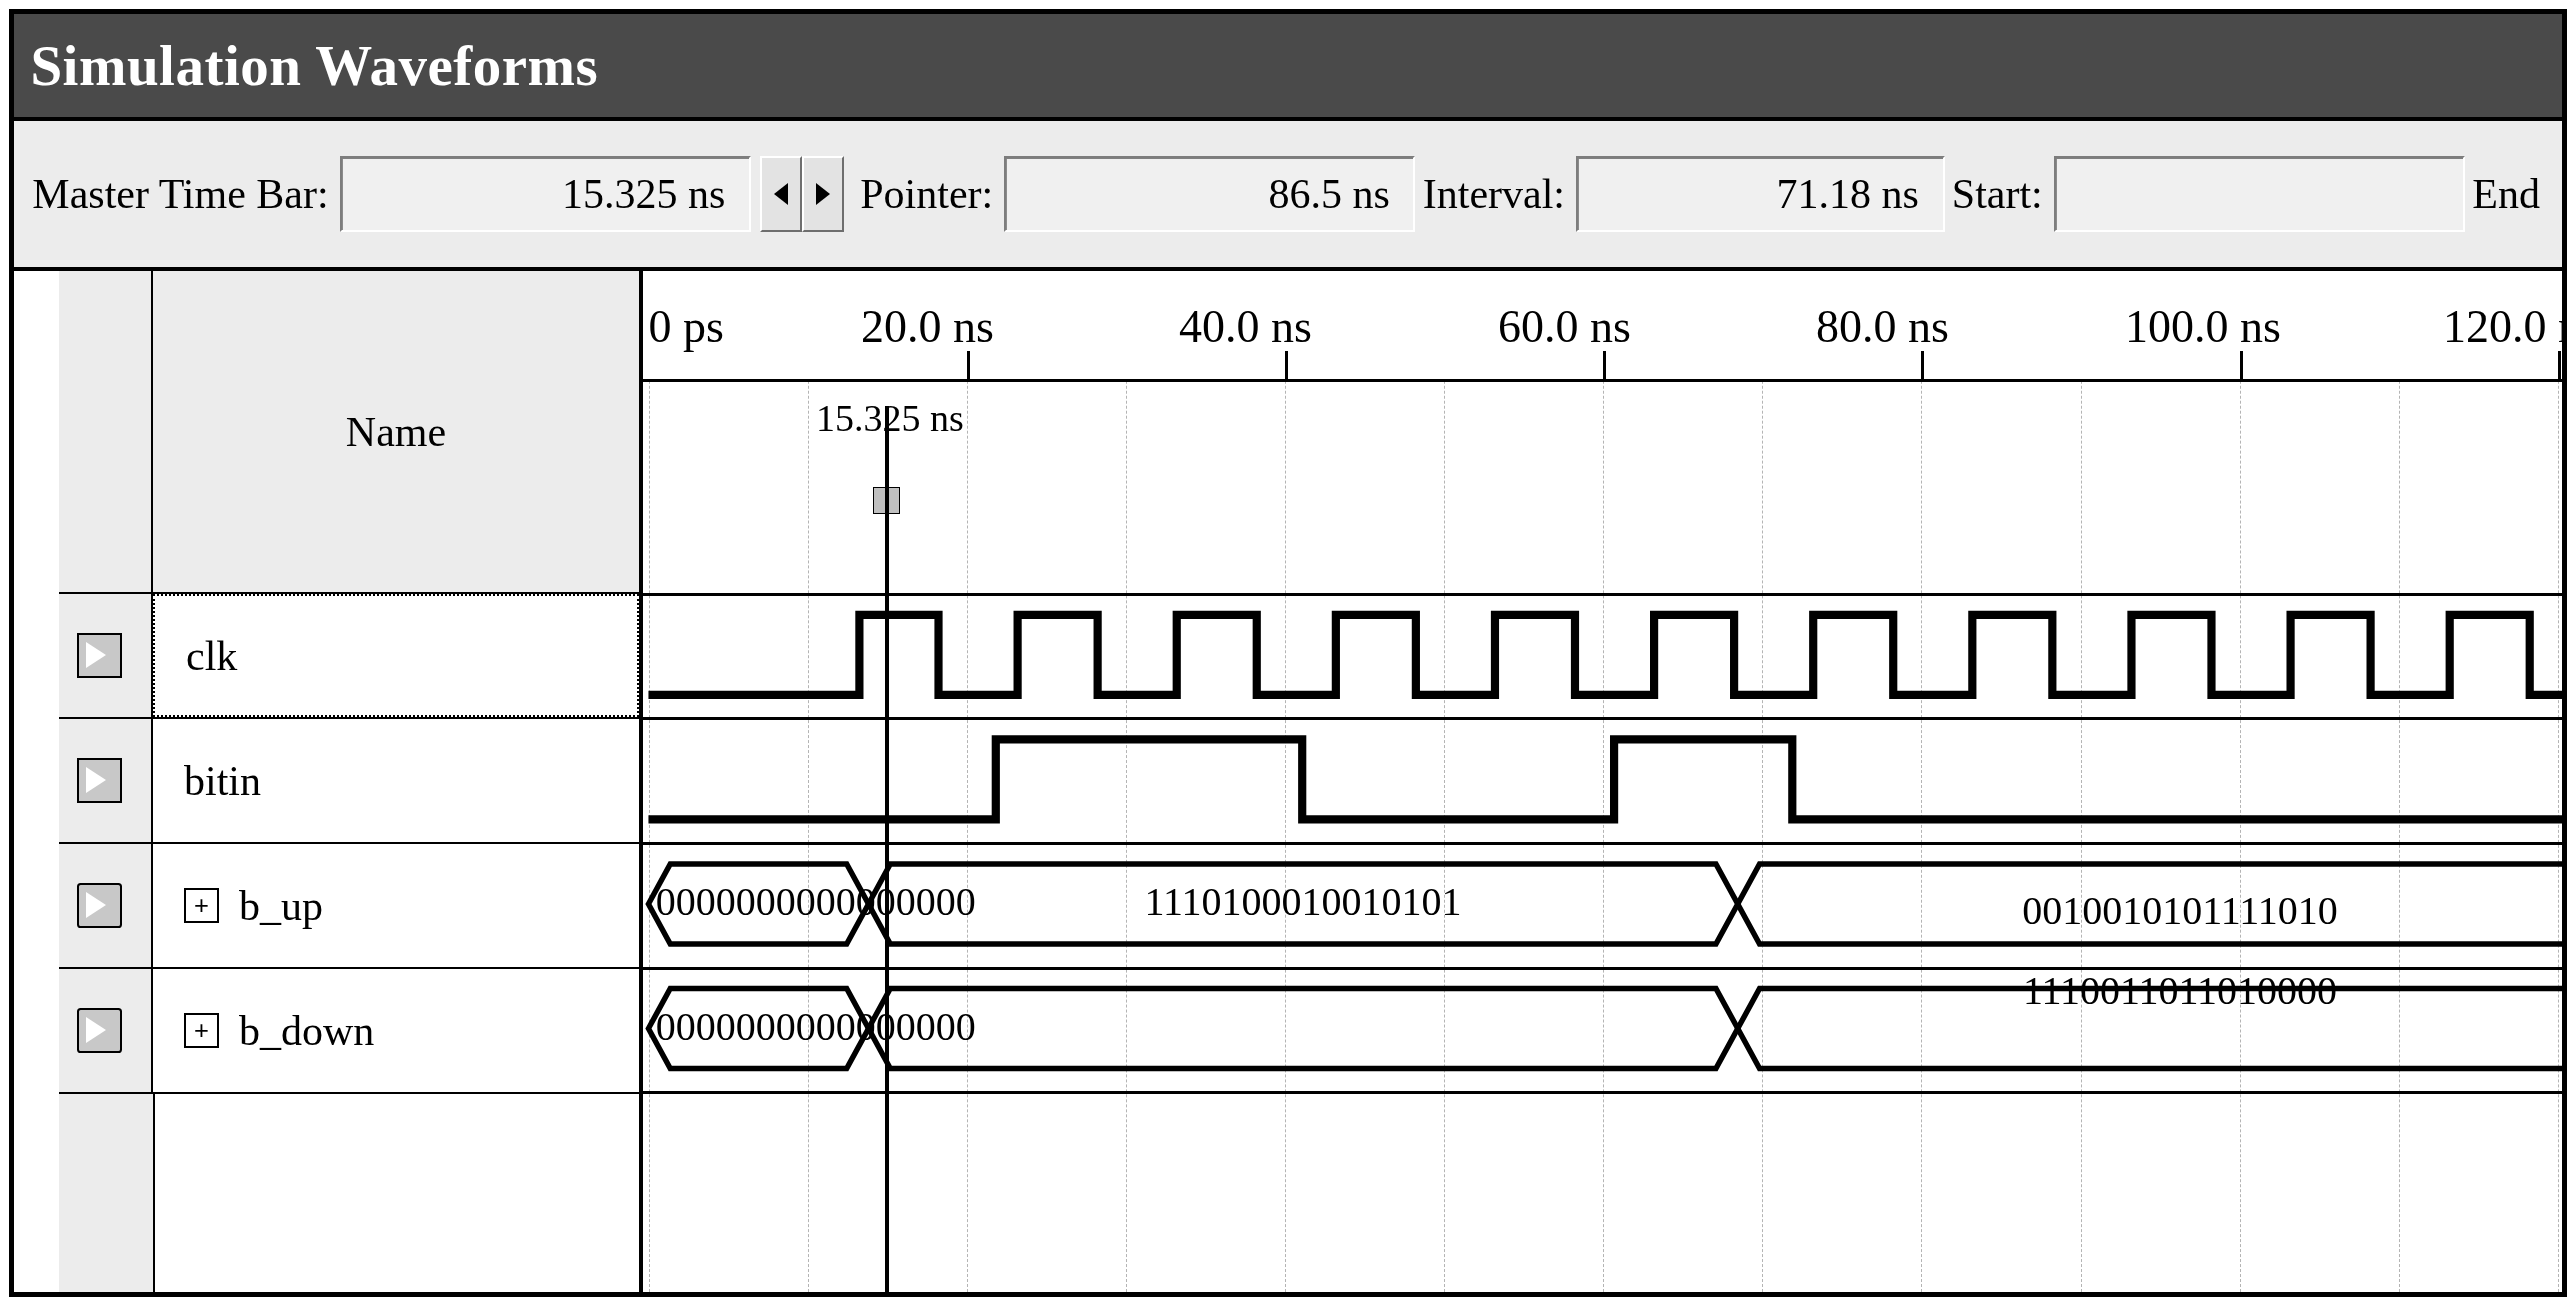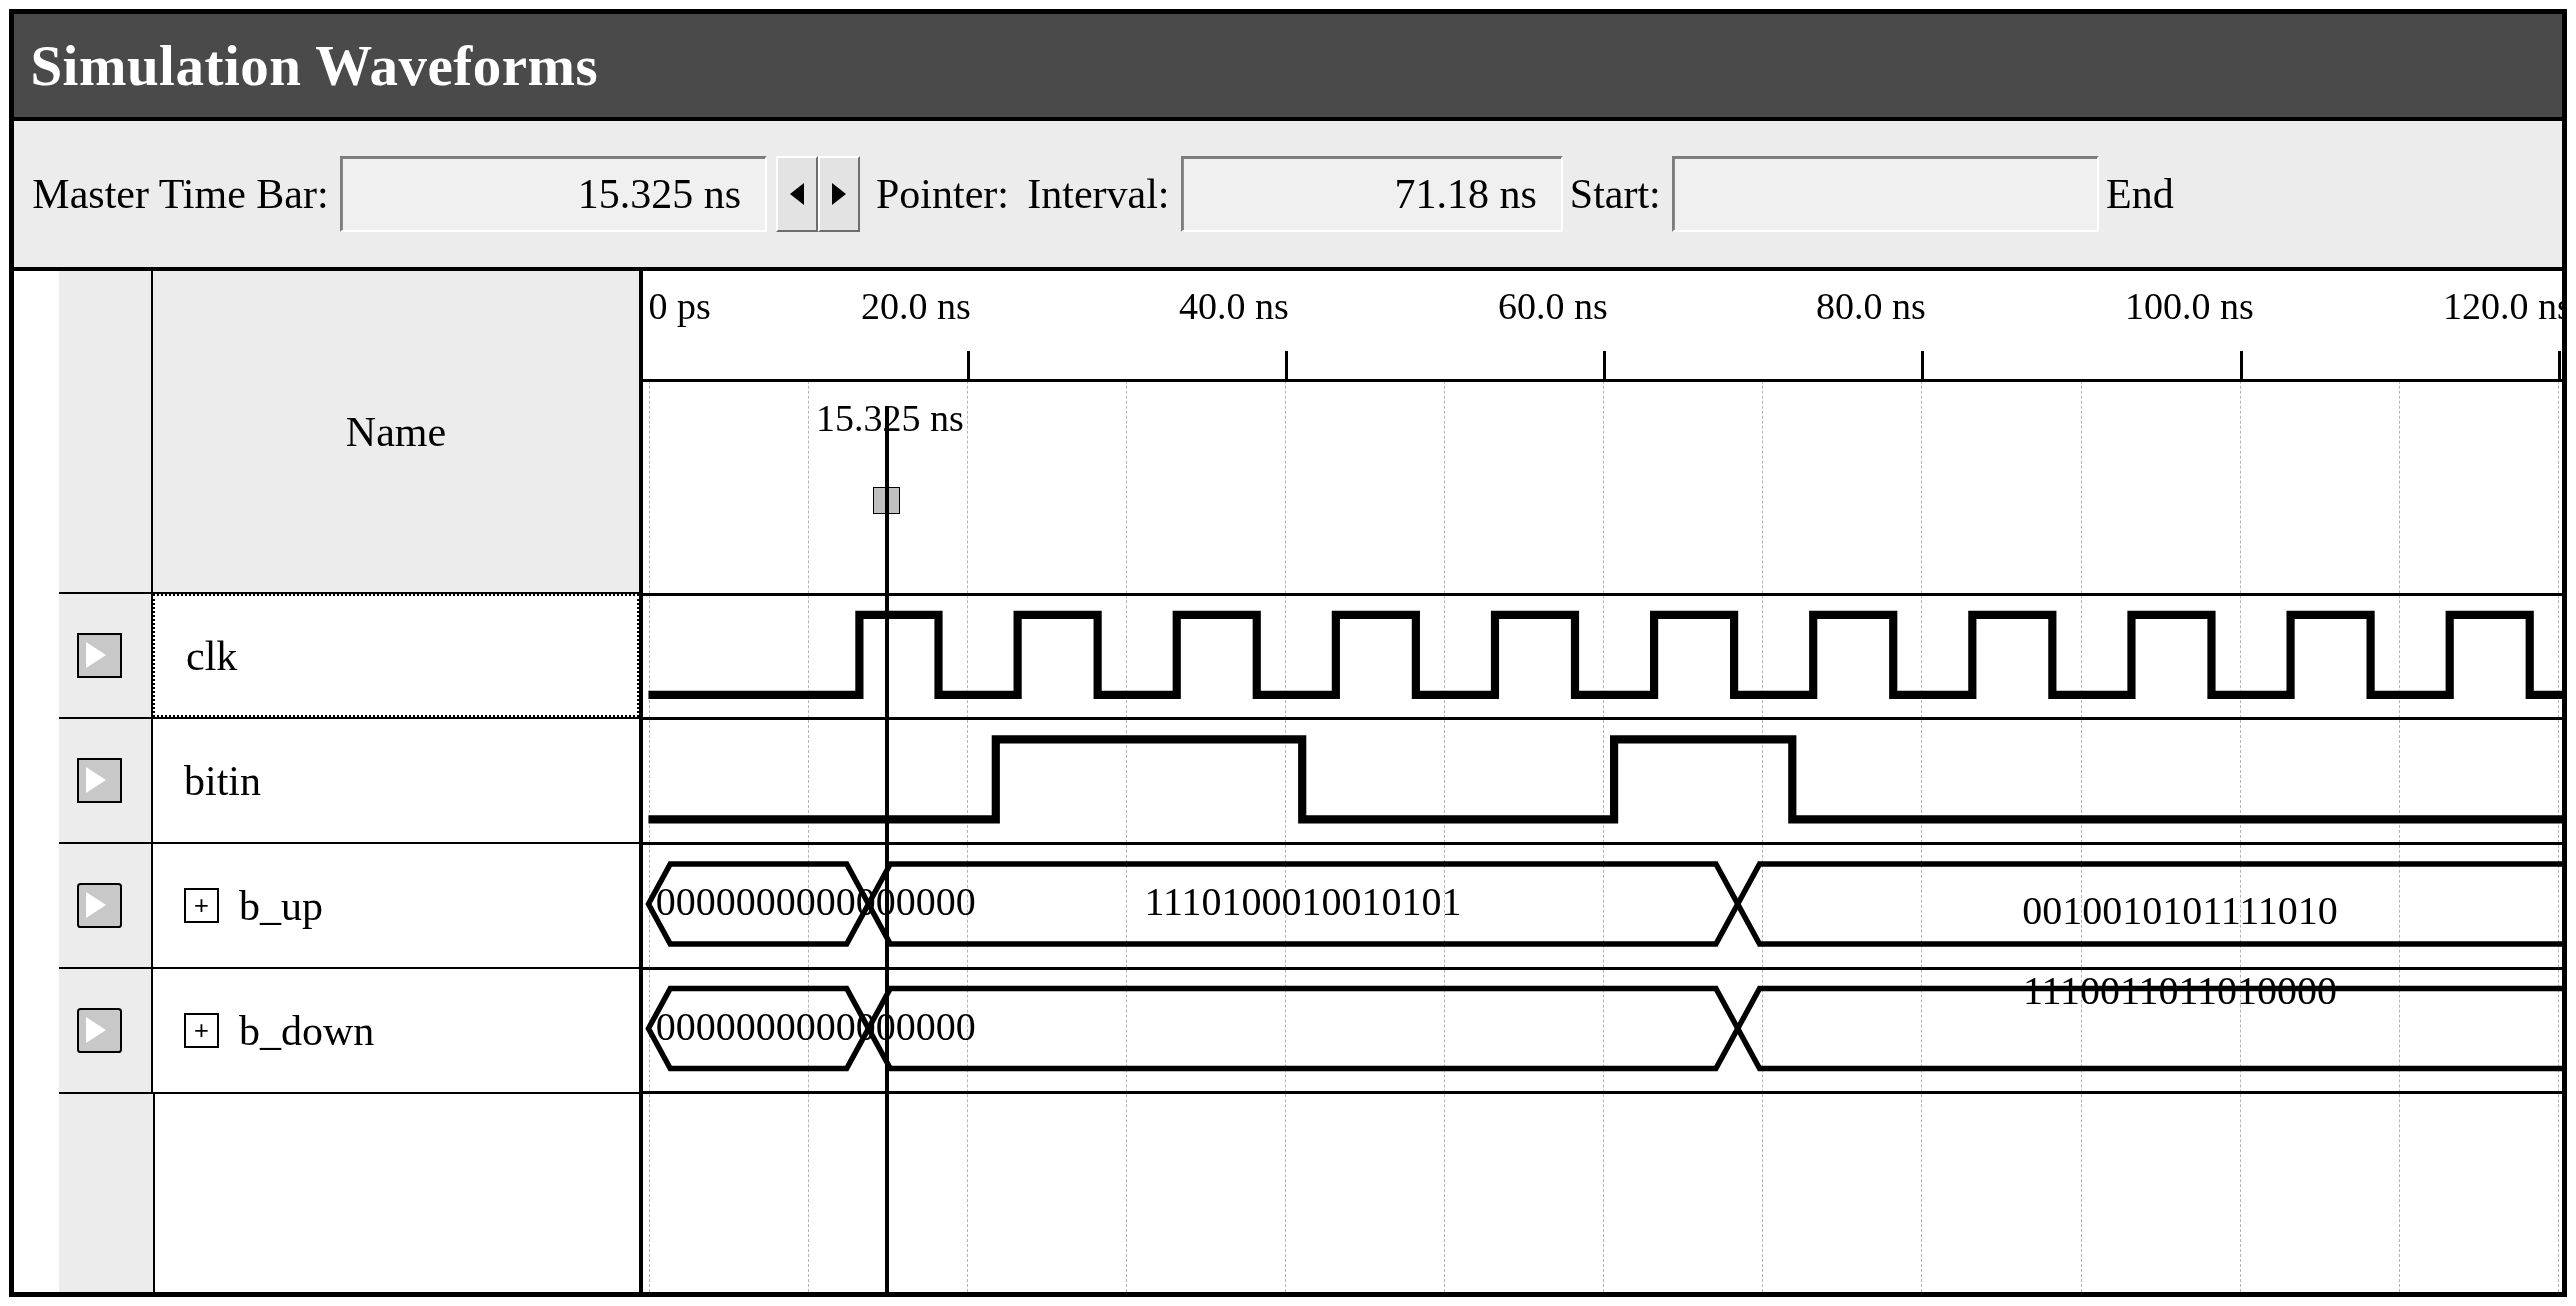--- a/index.html
+++ b/index.html
@@ -262,22 +262,22 @@
     overflow: hidden;
   }
   .time-ruler {
     height: 109px;
     border-bottom: 0;
     position: relative;
     background: #ffffff;
   }
   .tick-label {
     position: absolute;
-    top: 13px;
-    font-size: 38px;
+    top: 29px;
+    font-size: 46px;
     color: #000000;
     white-space: nowrap;
   }
   .tick-mark {
     position: absolute;
     top: 80px;
     width: 2.7px;
     height: 29px;
     background: #000000;
   }
@@ -344,20 +344,21 @@
     <div class="tb-field f-master">15.325 ns</div>
     <div class="spinner">
       <div class="spin-btn">
           <span class="tri-left"></span>
         </div>
       <div class="spin-btn">
           <span class="tri-right"></span>
         </div>
     </div>
     <span class="tb-label">Pointer:</span>
+    <div class="tb-field f-pointer">86.5 ns</div>
     <span class="tb-label">Interval:</span>
     <div class="tb-field f-interval">71.18 ns</div>
     <span class="tb-label">Start:</span>
     <div class="tb-field f-start"></div>
     <span class="tb-label">End</span>
   </div>
 
   <div class="body">
 
     <div class="left-panel">

